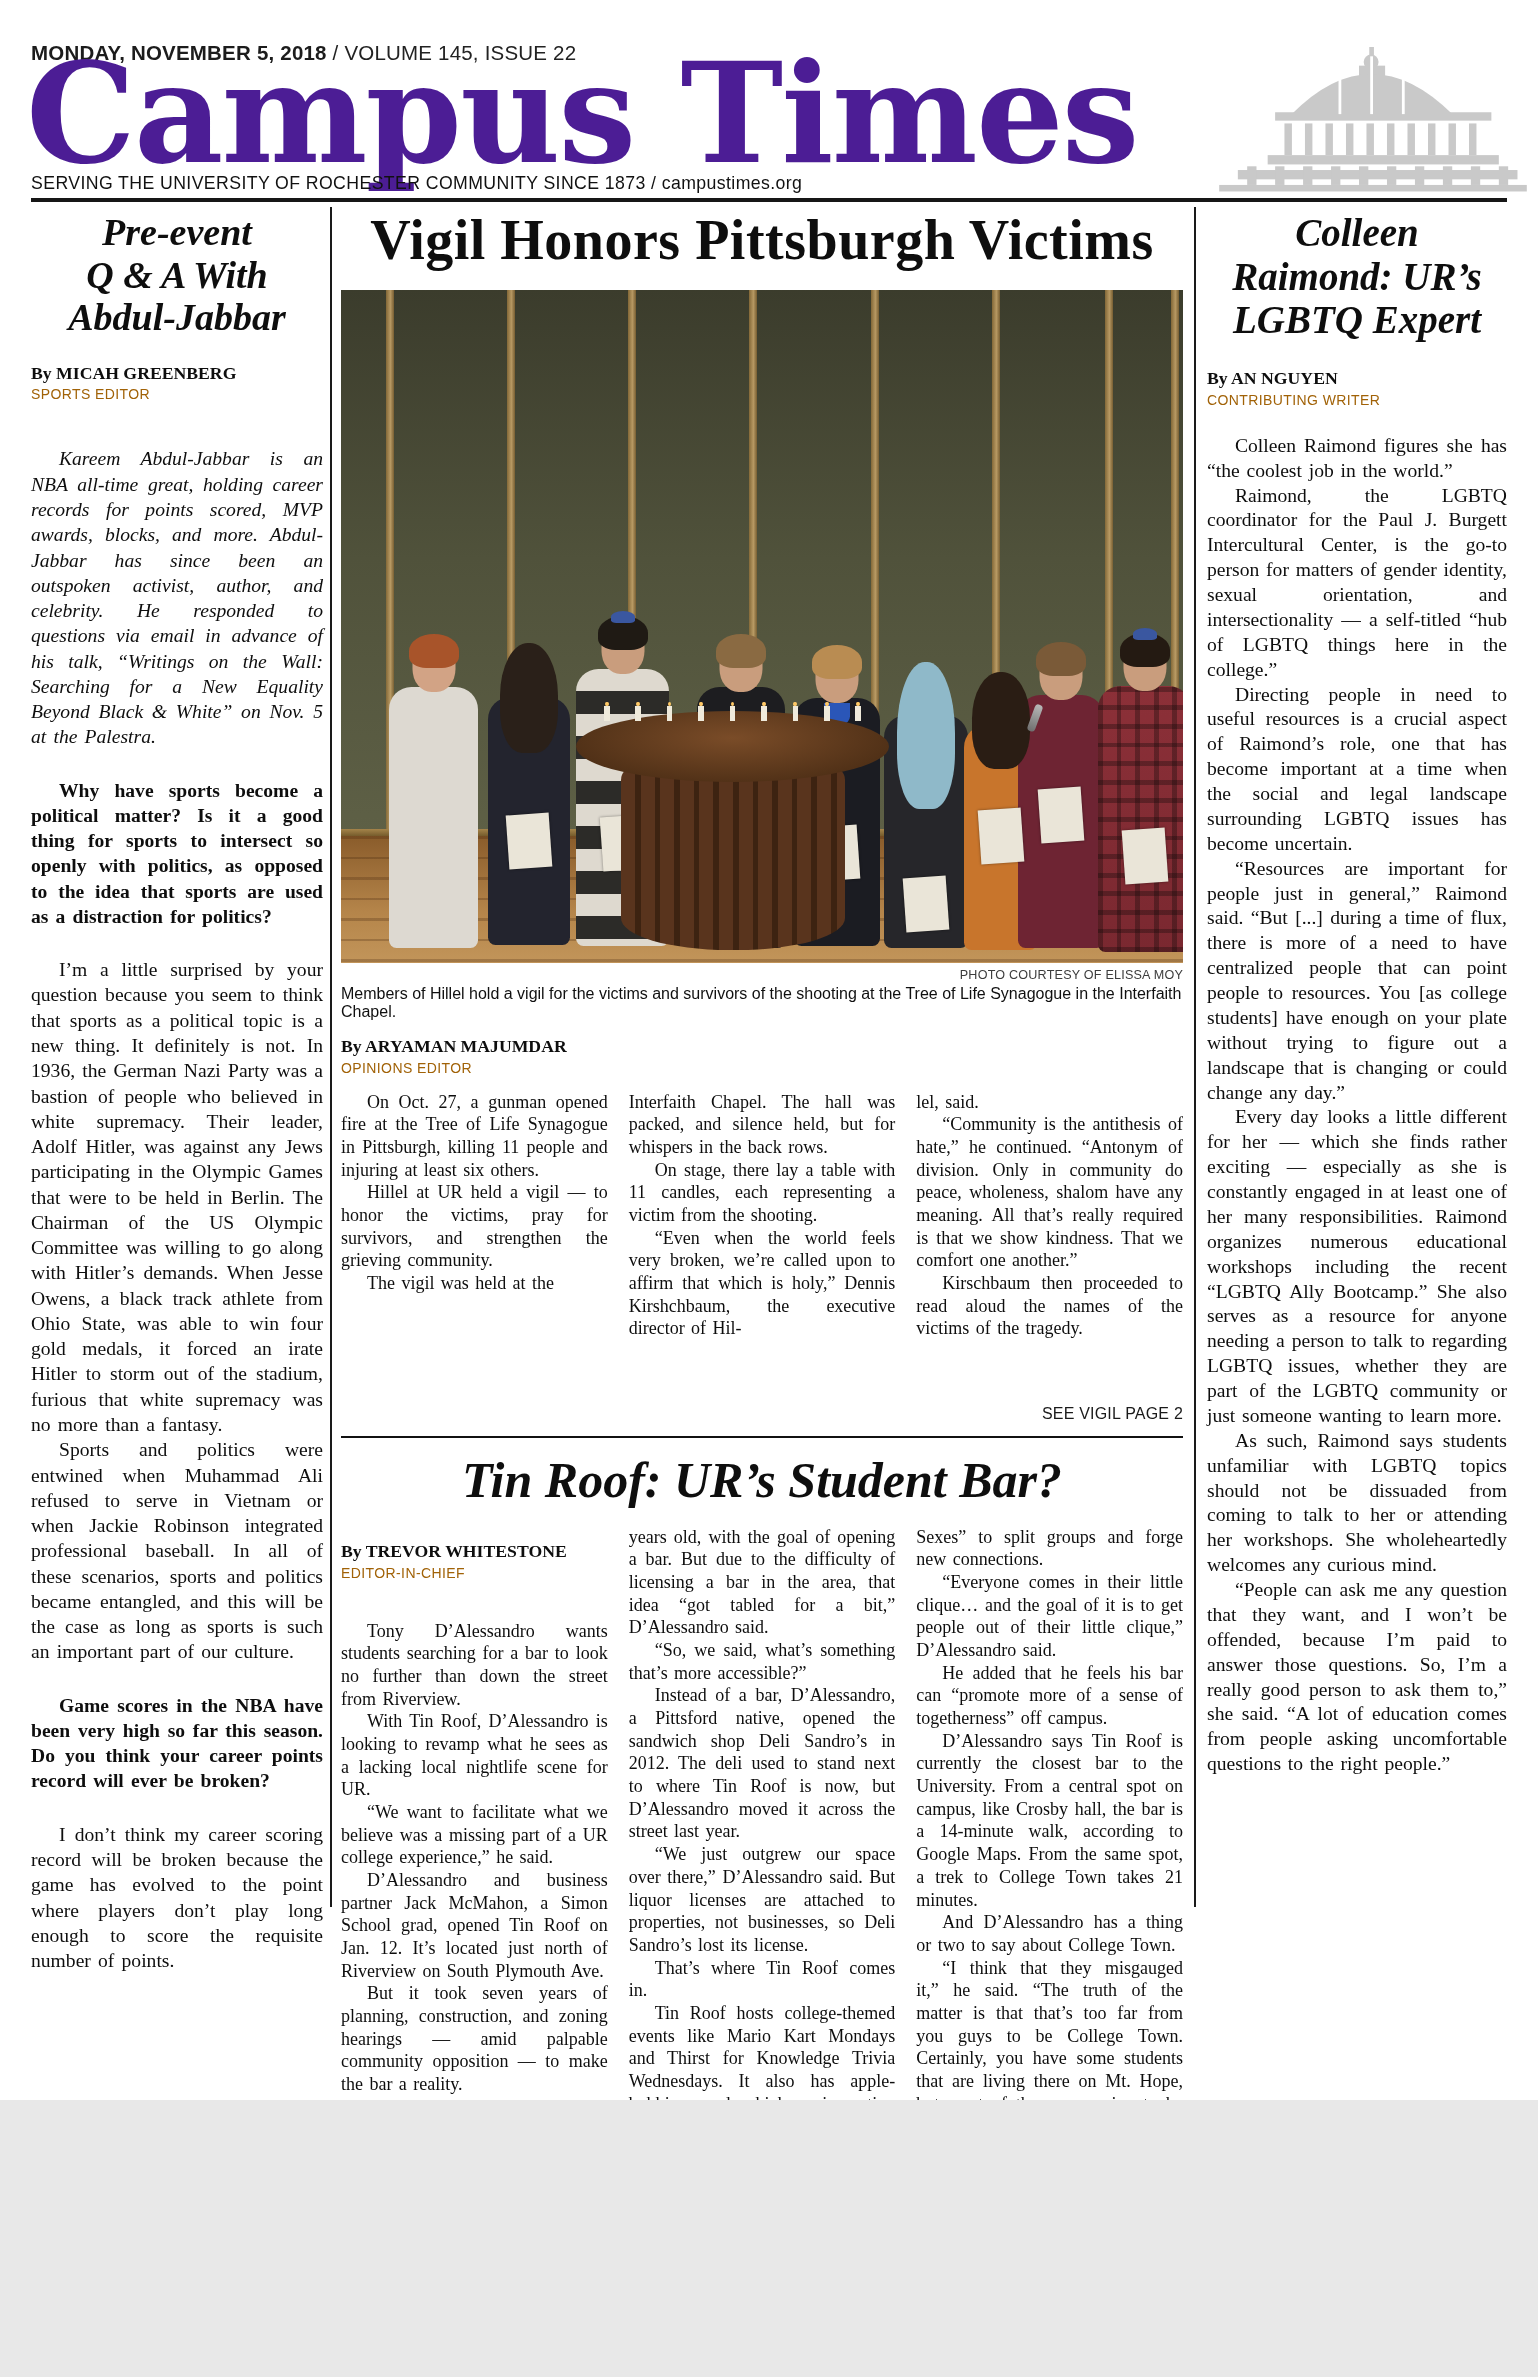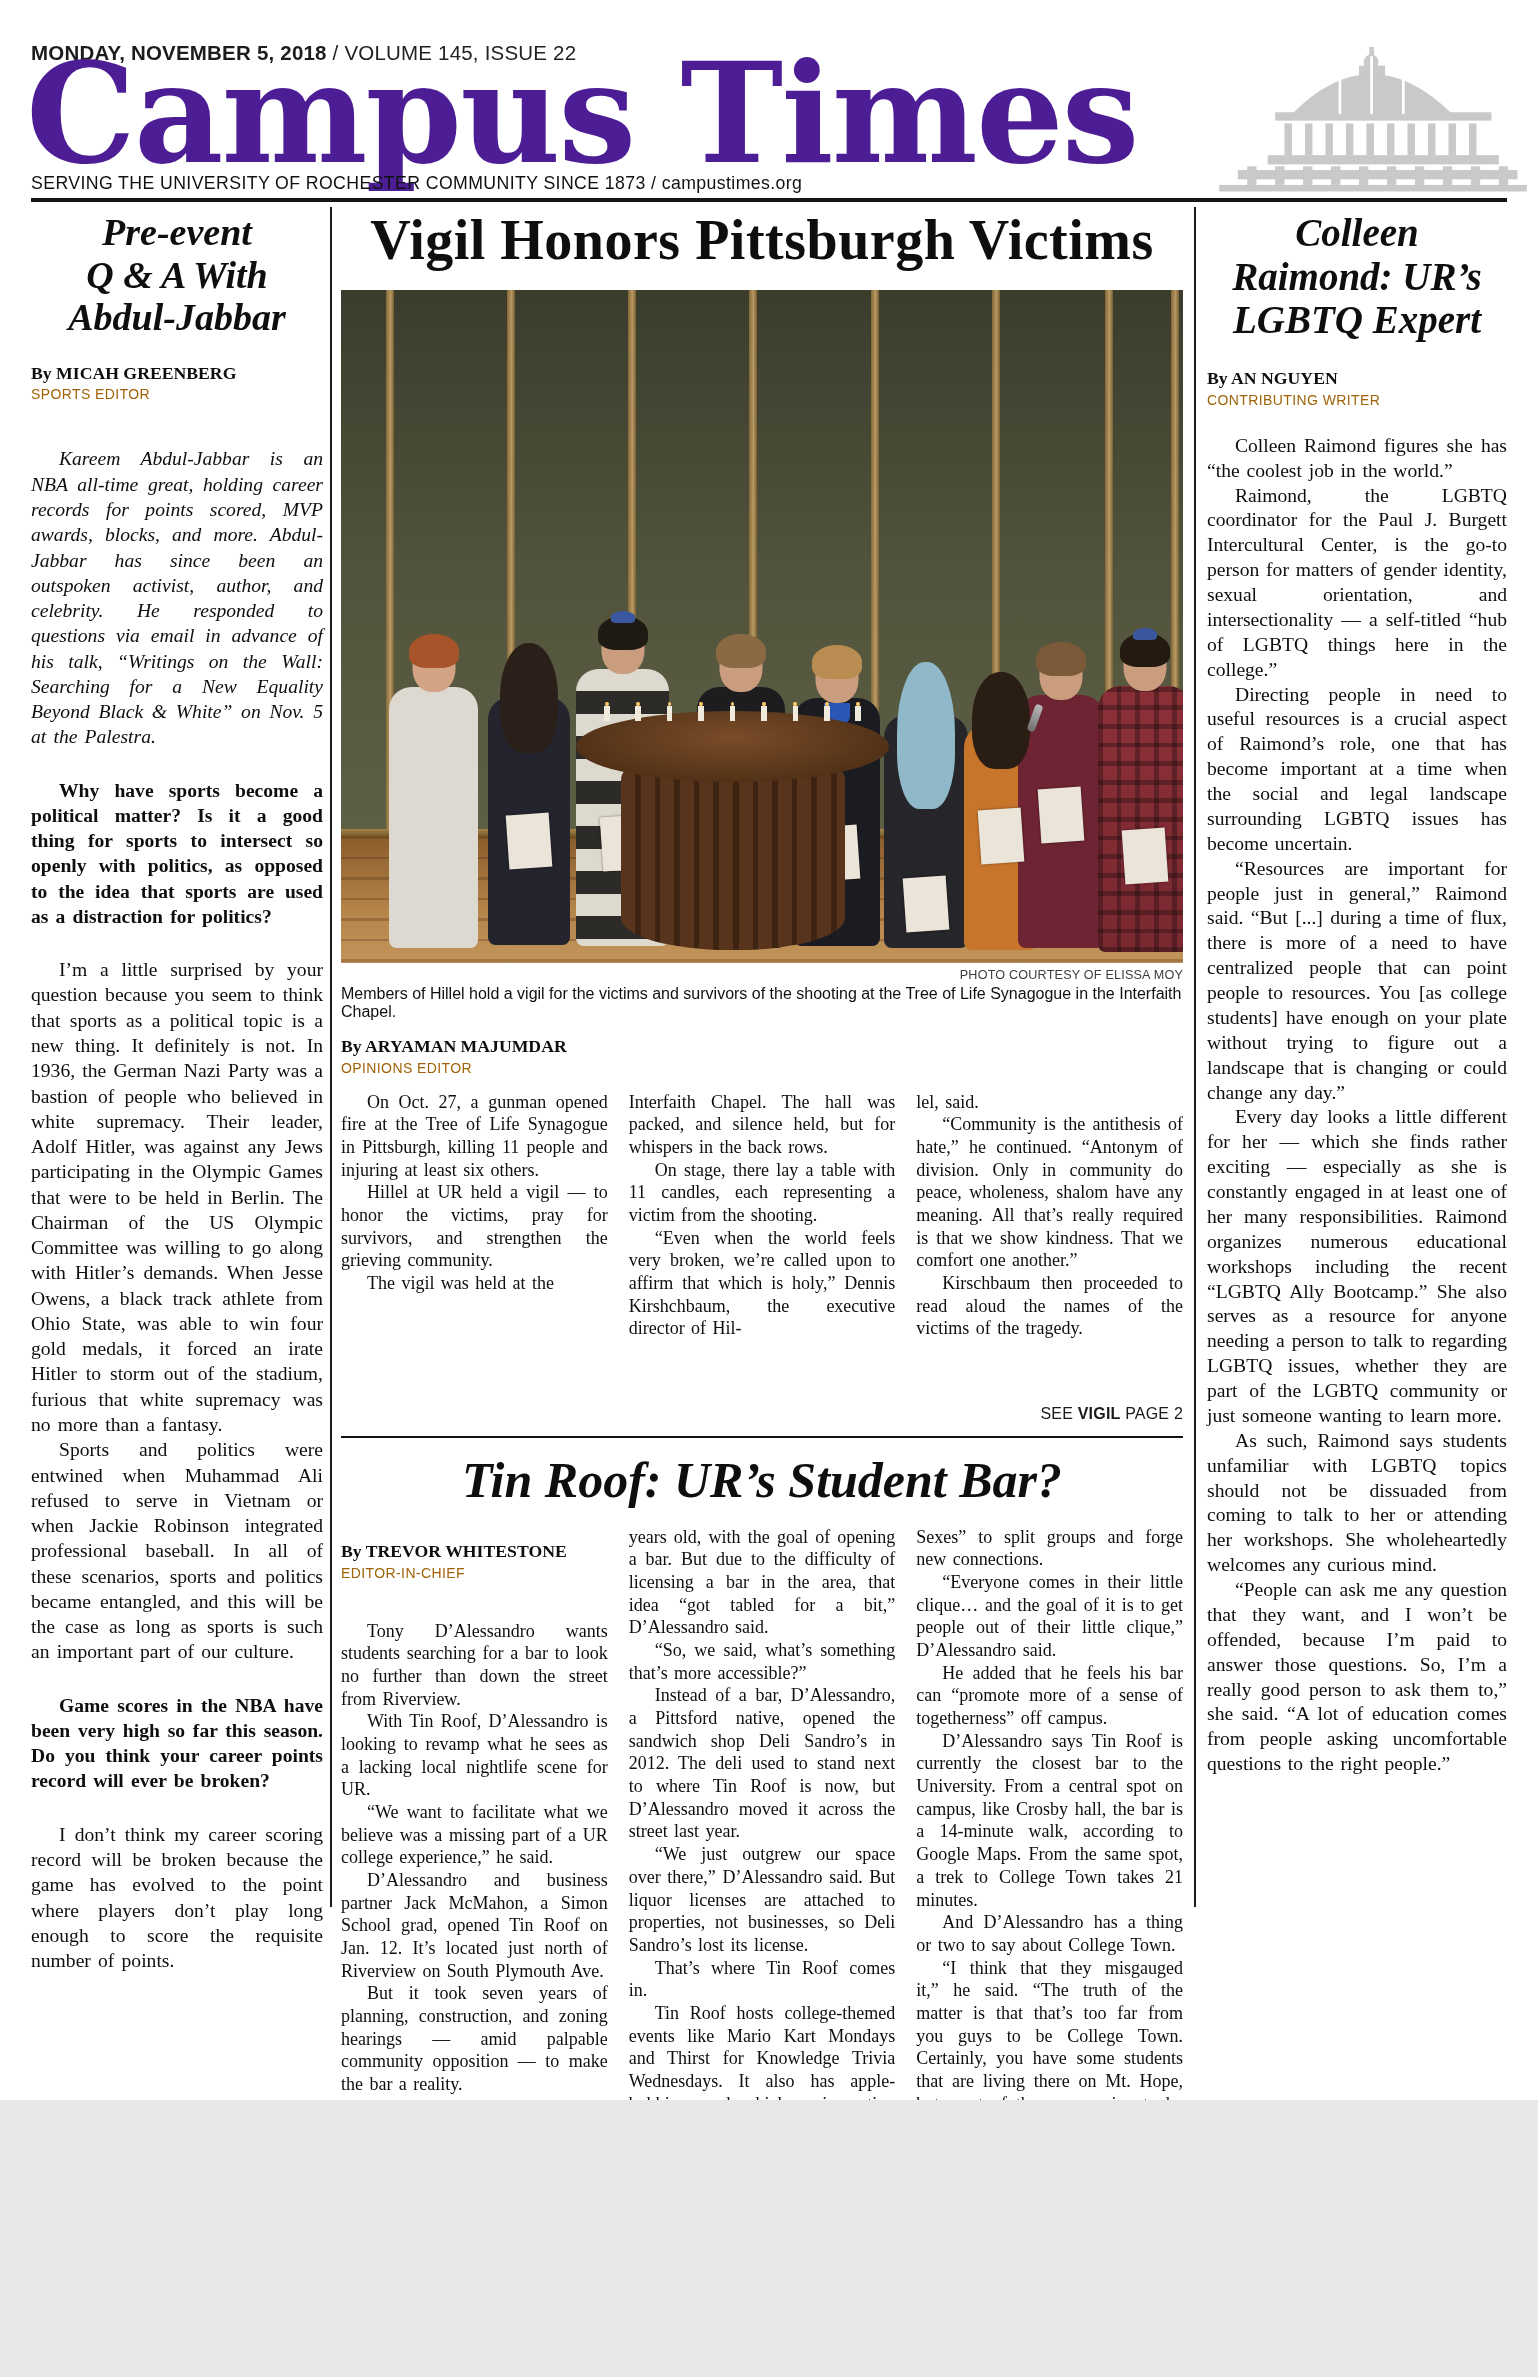--- a/index.html
+++ b/index.html
@@ -21,21 +21,21 @@
   .vdiv.left{left:330px;}
   .vdiv.right{left:1194px;}
 
   
   .headline-it{font-style:italic;font-weight:700;text-align:center;line-height:1.12;}
   .headline-it span{display:block;}
   .byline-name{font-weight:700;font-size:17.7px;}
   .byline-role{font-family:"Liberation Sans",sans-serif;font-size:14px;letter-spacing:0.4px;color:#a16207;margin-top:2.8px;}
   .body p{margin:0;text-align:justify;text-indent:28px;}
   .jump{font-family:"Liberation Sans",sans-serif;font-size:16px;letter-spacing:0.2px;color:#1a1a1a;text-align:right;white-space:nowrap;}
-  .jump b{font-weight:700;margin-top:44px;}
+  .jump b{font-weight:400;margin-top:44px;}
 
   
   .col-left{position:absolute;left:31px;top:211px;width:292px;height:1965px;}
   .col-left .headline-it{font-size:38px;}
   .col-left .byline{margin-top:24px;}
   .col-left .body{margin-top:44px;font-size:19.6px;line-height:1.29;word-spacing:2.3px;}
   .col-left .body p.qpara{font-weight:700;margin:28px 0;}
   .col-left .body p.intro{font-style:italic;}
   .col-left .jump{position:absolute;right:3.7px;bottom:5.6px;}
 

